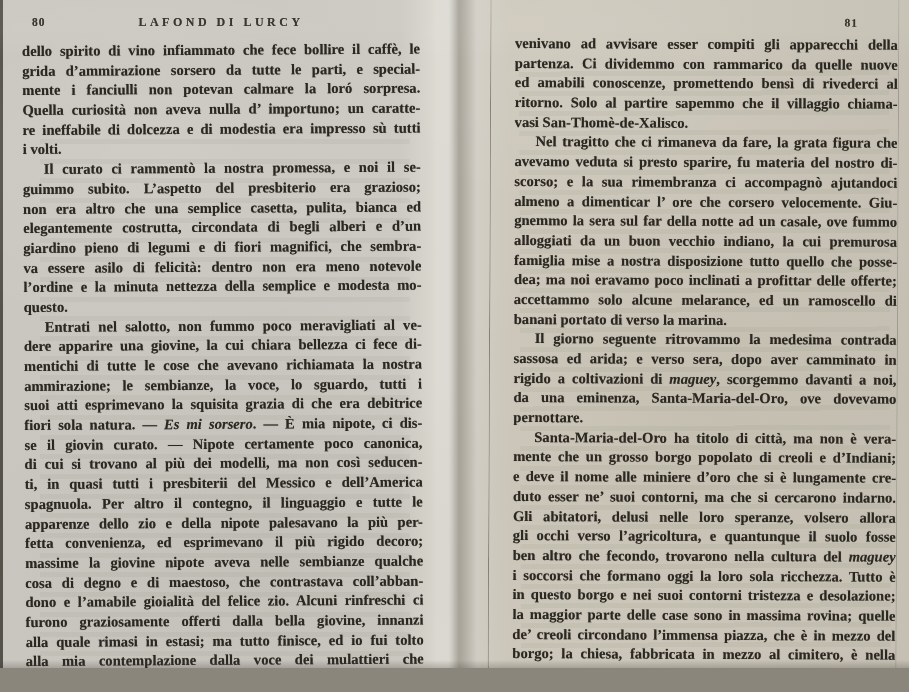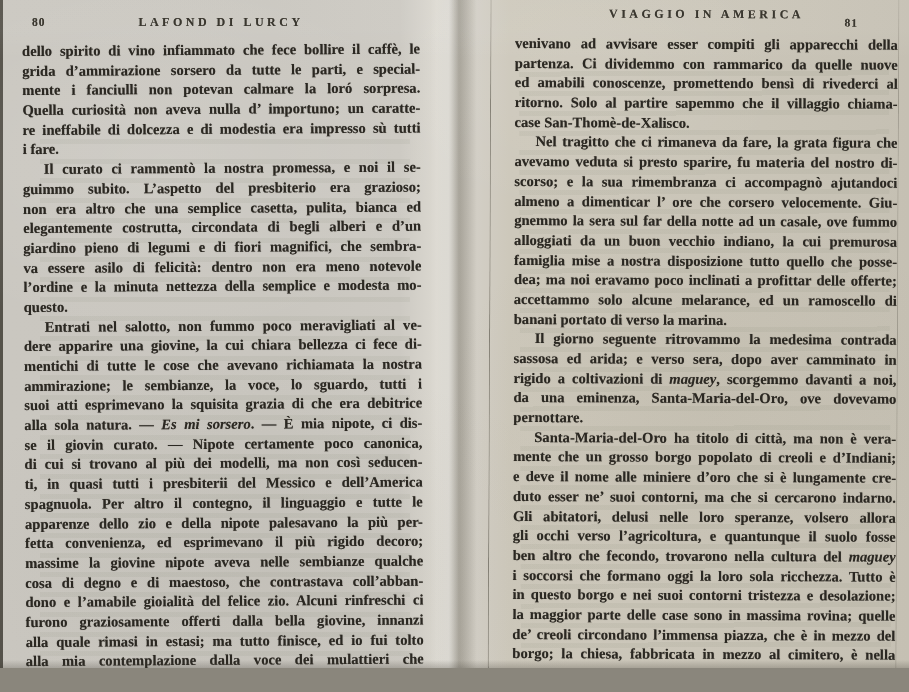--- a/index.html
+++ b/index.html
@@ -88,61 +88,60 @@
     <div class="running header-row hdr-left">
       <span class="pagenum pn-left">80</span>
       <span>LAFOND DI LURCY</span>
     </div>
     <div class="textblock tb-left">
         <div class="line"><span>dello spirito di vino infiammato che fece bollire il caffè, le</span></div>
         <div class="line"><span>grida d’ammirazione sorsero da tutte le parti, e special-</span></div>
         <div class="line"><span>mente i fanciulli non potevan calmare la loró sorpresa.</span></div>
         <div class="line"><span>Quella curiosità non aveva nulla d’ importuno; un caratte-</span></div>
         <div class="line"><span>re ineffabile di dolcezza e di modestia era impresso sù tutti</span></div>
-        <div class="line end"><span>i fare.</span></div>
+        <div class="line end"><span>i volti.</span></div>
         <div class="line indent"><span>Il curato ci rammentò la nostra promessa, e noi il se-</span></div>
         <div class="line"><span>guimmo subito. L’aspetto del presbiterio era grazioso;</span></div>
         <div class="line"><span>non era altro che una semplice casetta, pulita, bianca ed</span></div>
         <div class="line"><span>elegantemente costrutta, circondata di begli alberi e d’un</span></div>
         <div class="line"><span>giardino pieno di legumi e di fiori magnifici, che sembra-</span></div>
         <div class="line"><span>va essere asilo di felicità: dentro non era meno notevole</span></div>
         <div class="line"><span>l’ordine e la minuta nettezza della semplice e modesta mo-</span></div>
         <div class="line end"><span>questo.</span></div>
         <div class="line indent"><span>Entrati nel salotto, non fummo poco meravigliati al ve-</span></div>
         <div class="line"><span>dere apparire una giovine, la cui chiara bellezza ci fece di-</span></div>
         <div class="line"><span>mentichi di tutte le cose che avevano richiamata la nostra</span></div>
         <div class="line"><span>ammirazione; le sembianze, la voce, lo sguardo, tutti i</span></div>
         <div class="line"><span>suoi atti esprimevano la squisita grazia di che era debitrice</span></div>
-        <div class="line"><span>alla sola natura. — </span><i>Es mi sorsero</i><span>. — È mia nipote, ci dis-</span></div>
+        <div class="line"><span>fiori sola natura. — </span><i>Es mi sorsero</i><span>. — È mia nipote, ci dis-</span></div>
         <div class="line"><span>se il giovin curato. — Nipote certamente poco canonica,</span></div>
         <div class="line"><span>di cui si trovano al più dei modelli, ma non così seducen-</span></div>
         <div class="line"><span>ti, in quasi tutti i presbiterii del Messico e dell’America</span></div>
         <div class="line"><span>spagnuola. Per altro il contegno, il linguaggio e tutte le</span></div>
         <div class="line"><span>apparenze dello zio e della nipote palesavano la più per-</span></div>
         <div class="line"><span>fetta convenienza, ed esprimevano il più rigido decoro;</span></div>
         <div class="line"><span>massime la giovine nipote aveva nelle sembianze qualche</span></div>
         <div class="line"><span>cosa di degno e di maestoso, che contrastava coll’abban-</span></div>
         <div class="line"><span>dono e l’amabile gioialità del felice zio. Alcuni rinfreschi ci</span></div>
         <div class="line"><span>furono graziosamente offerti dalla bella giovine, innanzi</span></div>
         <div class="line"><span>alla quale rimasi in estasi; ma tutto finisce, ed io fui tolto</span></div>
         <div class="line"><span>alla mia contemplazione dalla voce dei mulattieri che</span></div>
       </div>
   </div>
 
   <div>
     <div class="running header-row hdr-right">
-      <span>VIAGGIO IN AMERICA</span>
       <span class="pagenum pn-right">81</span>
     </div>
     <div class="textblock tb-right">
         <div class="line"><span>venivano ad avvisare esser compiti gli apparecchi della</span></div>
         <div class="line"><span>partenza. Ci dividemmo con rammarico da quelle nuove</span></div>
         <div class="line"><span>ed amabili conoscenze, promettendo bensì di rivederci al</span></div>
         <div class="line"><span>ritorno. Solo al partire sapemmo che il villaggio chiama-</span></div>
-        <div class="line end"><span>case San-Thomè-de-Xalisco.</span></div>
+        <div class="line end"><span>vasi San-Thomè-de-Xalisco.</span></div>
         <div class="line indent"><span>Nel tragitto che ci rimaneva da fare, la grata figura che</span></div>
         <div class="line"><span>avevamo veduta si presto sparire, fu materia del nostro di-</span></div>
         <div class="line"><span>scorso; e la sua rimembranza ci accompagnò ajutandoci</span></div>
         <div class="line"><span>almeno a dimenticar l’ ore che corsero velocemente. Giu-</span></div>
         <div class="line"><span>gnemmo la sera sul far della notte ad un casale, ove fummo</span></div>
         <div class="line"><span>alloggiati da un buon vecchio indiano, la cui premurosa</span></div>
         <div class="line"><span>famiglia mise a nostra disposizione tutto quello che posse-</span></div>
         <div class="line"><span>dea; ma noi eravamo poco inclinati a profittar delle offerte;</span></div>
         <div class="line"><span>accettammo solo alcune melarance, ed un ramoscello di</span></div>
         <div class="line end"><span>banani portato di verso la marina.</span></div>

